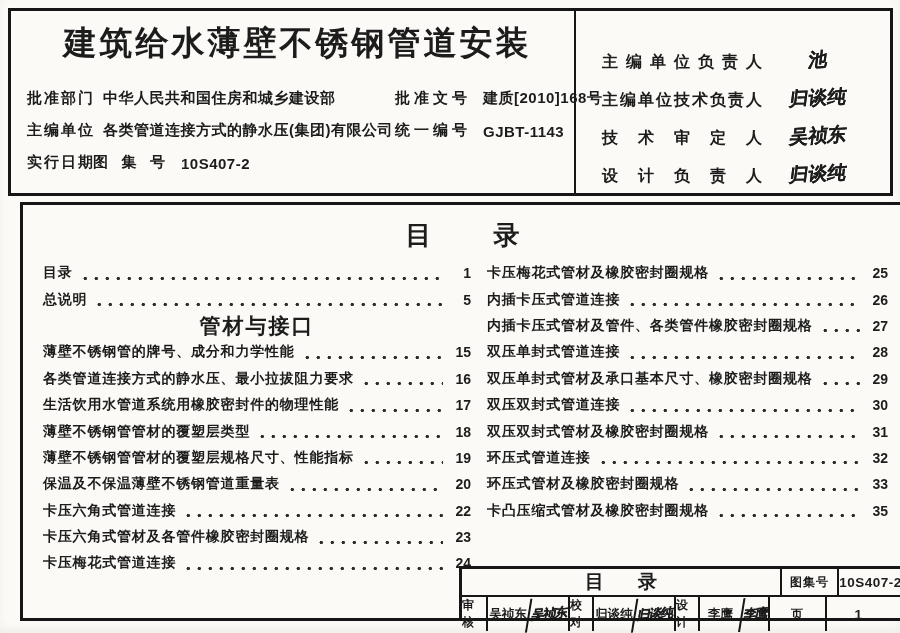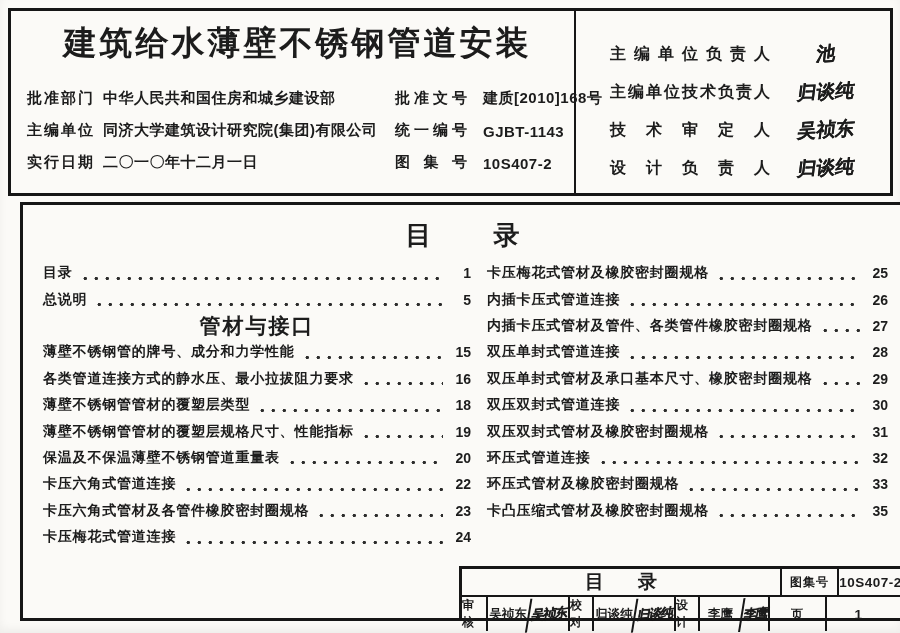--- a/index.html
+++ b/index.html
@@ -30,21 +30,21 @@
     letter-spacing:3px;white-space:nowrap;
   }
   .meta{margin-top:10px;}
   .meta-row{display:flex;align-items:flex-end;height:32px;font-size:15px;font-weight:700;white-space:nowrap;}
   .ml{width:66px;text-align:justify;text-align-last:justify;flex:none;}
   .mv{width:292px;margin-left:10px;flex:none;letter-spacing:.5px;margin-top:24px;}
   .ml2{width:72px;text-align:justify;text-align-last:justify;flex:none;margin-top:13px;}
   .mv2{margin-left:16px;letter-spacing:.5px;}
 
   .header-right{flex:1;padding:24px 14px 6px 26px;display:flex;flex-direction:column;}
-  .sig-row{display:flex;align-items:center;height:38px;margin-left:8px;}
+  .sig-row{display:flex;align-items:flex-end;height:38px;}
   .sl{width:160px;font-size:16px;font-weight:700;text-align:justify;text-align-last:justify;flex:none;}
   .handw{
     margin-left:auto;margin-right:16px;min-width:112px;text-align:center;
     font-size:19px;font-weight:800;transform:rotate(-3deg) skewX(-10deg);
     text-shadow:0 0 .5px var(--ink);white-space:nowrap;
   }
 
   
   .toc-box{
     position:absolute;left:20px;top:202px;width:885px;height:419px;
@@ -97,27 +97,26 @@
       <div class="doc-title">建筑给水薄壁不锈钢管道安装</div>
       <div class="meta">
         <div class="meta-row">
           <span class="ml">批准部门</span>
           <span class="mv">中华人民共和国住房和城乡建设部</span>
           <span class="ml2">批准文号</span>
           <span class="mv2">建质[2010]168号</span>
         </div>
         <div class="meta-row">
           <span class="ml">主编单位</span>
-          <span class="mv">同济大学建筑设计研究院(集团)有限公司</span>
+          <span class="mv">各类管道连接方式的静水压(集团)有限公司</span>
           <span class="ml2">统一编号</span>
           <span class="mv2">GJBT-1143</span>
         </div>
         <div class="meta-row">
           <span class="ml">实行日期</span>
-          <span class="mv">二〇一〇年十二月一日</span>
           <span class="ml2">图集号</span>
           <span class="mv2">10S407-2</span>
         </div>
       </div>
     </div>
     <div class="header-right">
       <div class="sig-row">
         <span class="sl">主编单位负责人</span>
         <span class="handw">池</span>
       </div>
@@ -156,20 +155,25 @@
         <div class="toc-subhead">管材与接口</div>
         <div class="toc-row">
           <span class="t">薄壁不锈钢管的牌号、成分和力学性能</span>
           <span class="leader"></span>
           <span class="p">15</span>
         </div>
         <div class="toc-row">
           <span class="t">各类管道连接方式的静水压、最小拉拔阻力要求</span>
           <span class="leader"></span>
           <span class="p">16</span>
+        </div>
+        <div class="toc-row">
+          <span class="t">生活饮用水管道系统用橡胶密封件的物理性能</span>
+          <span class="leader"></span>
+          <span class="p">17</span>
         </div>
         <div class="toc-row">
           <span class="t">薄壁不锈钢管管材的覆塑层类型</span>
           <span class="leader"></span>
           <span class="p">18</span>
         </div>
         <div class="toc-row">
           <span class="t">薄壁不锈钢管管材的覆塑层规格尺寸、性能指标</span>
           <span class="leader"></span>
           <span class="p">19</span>

